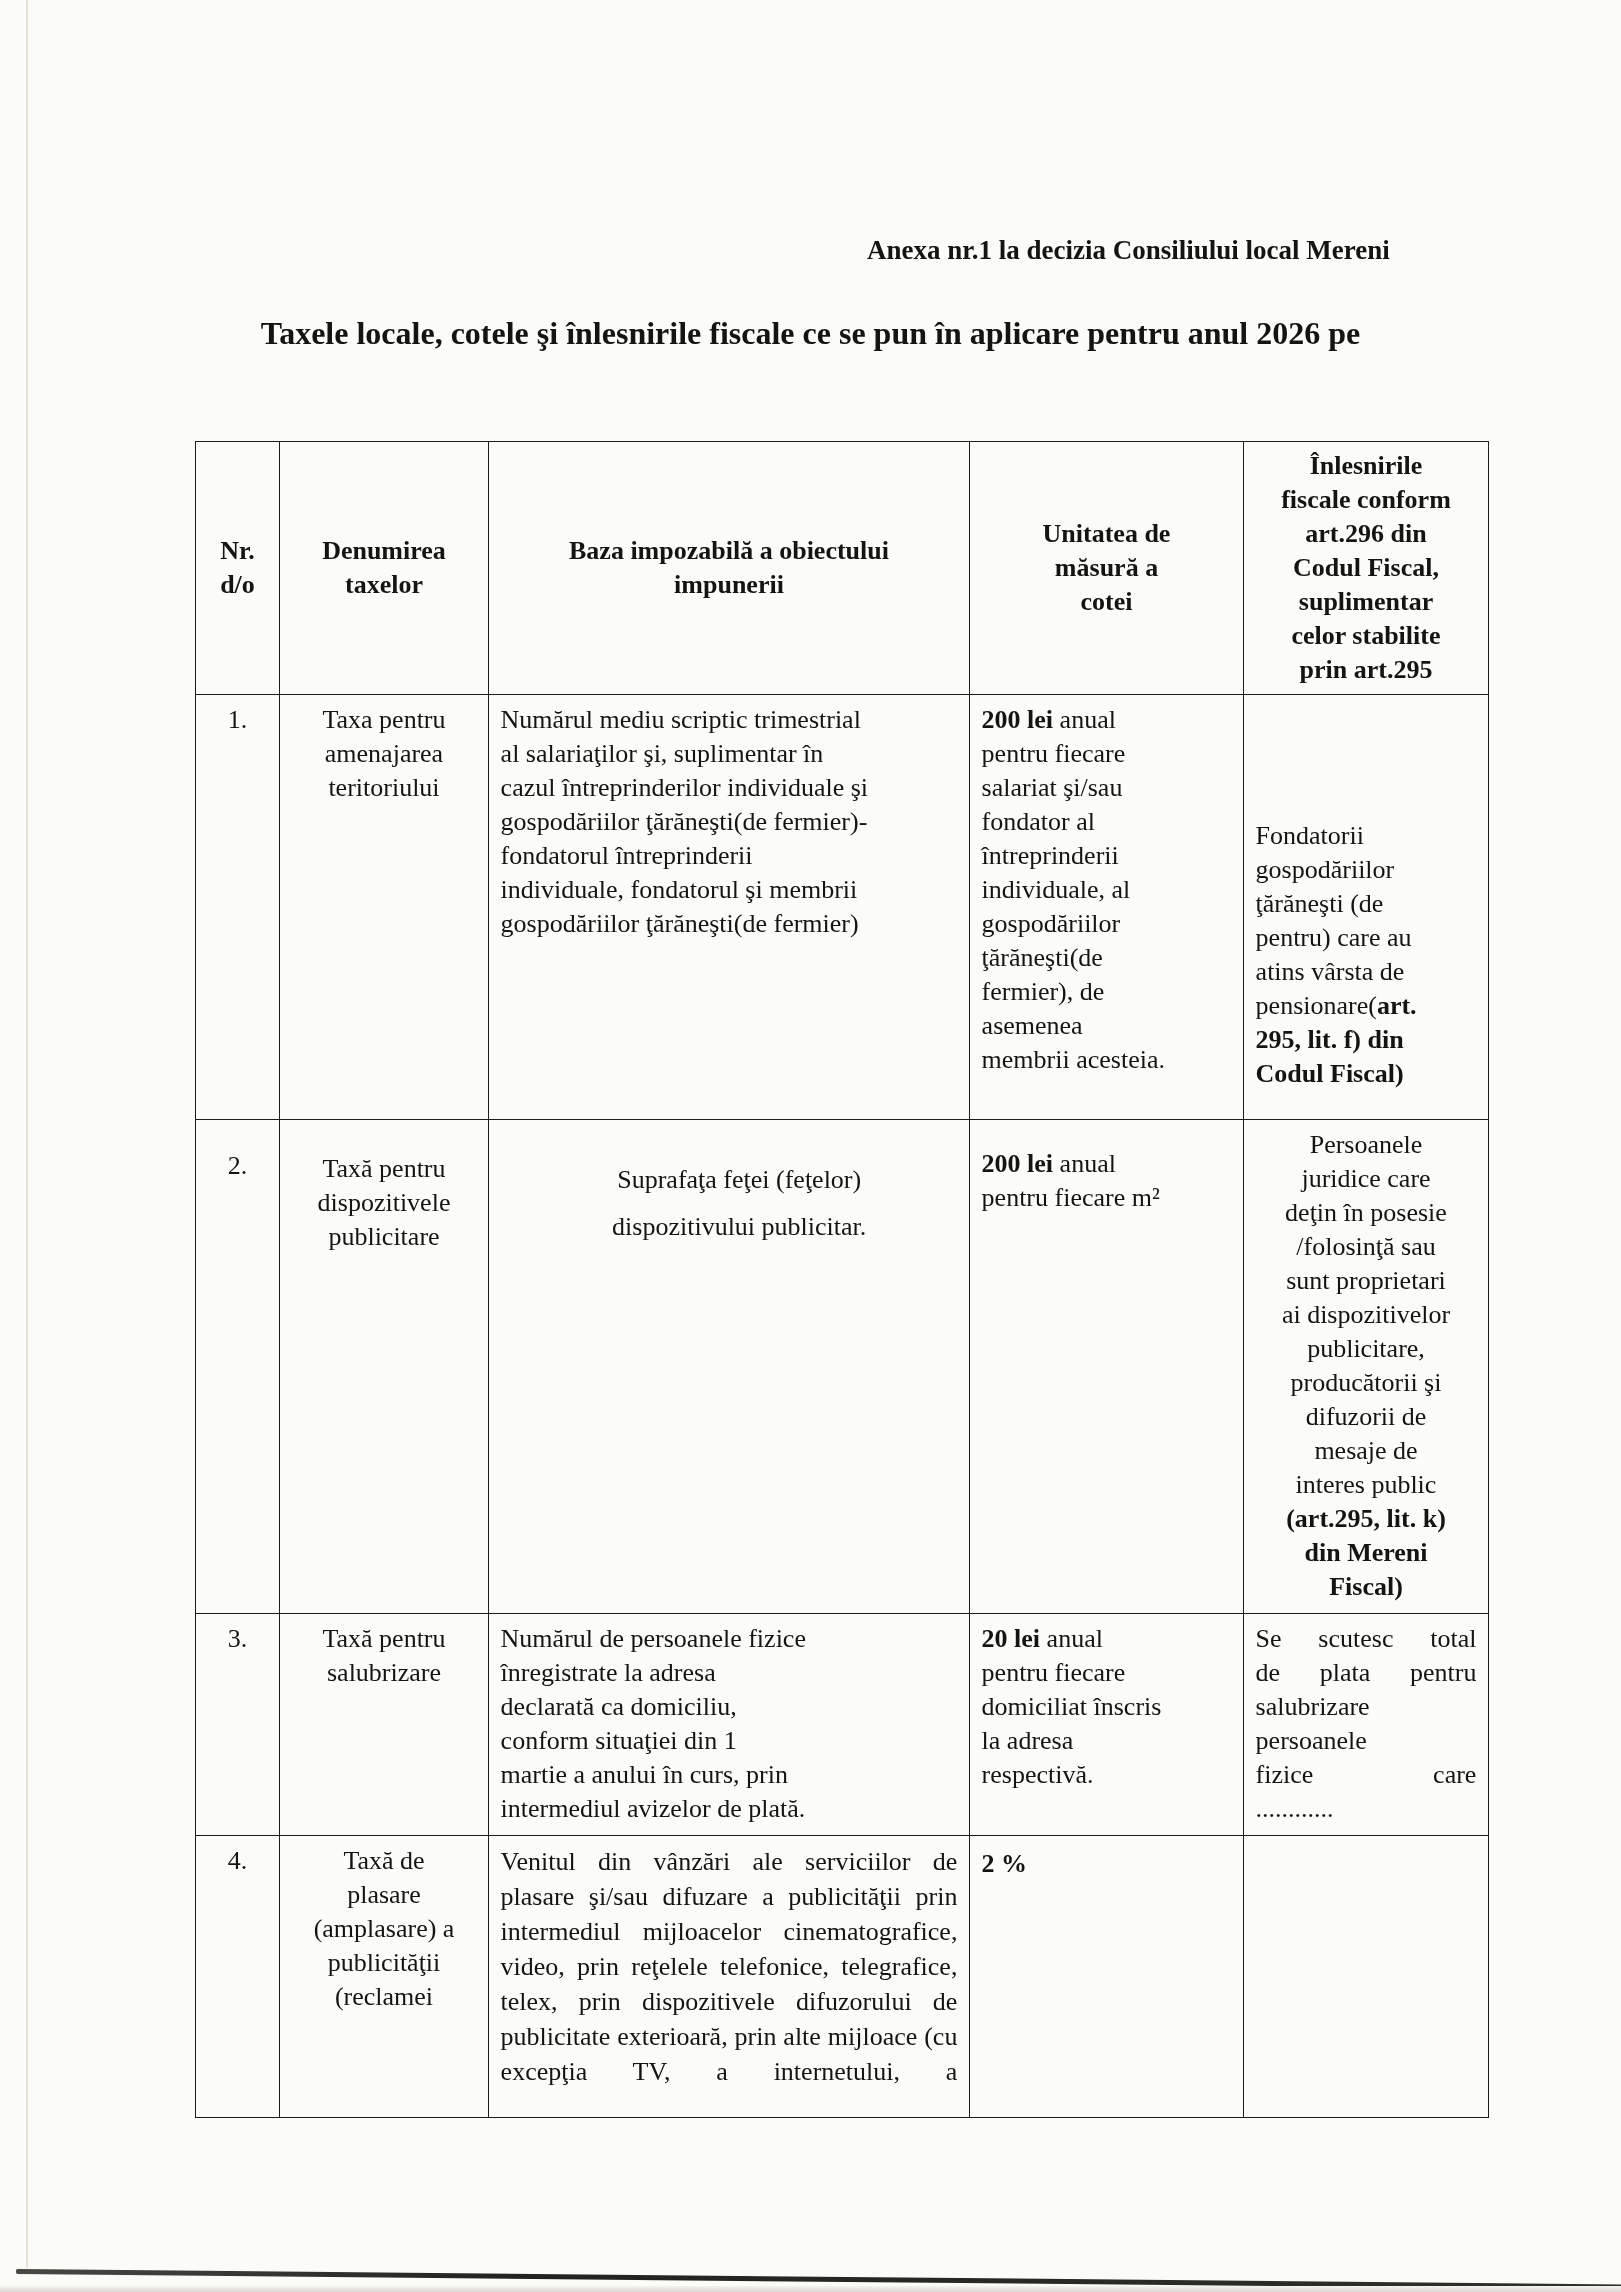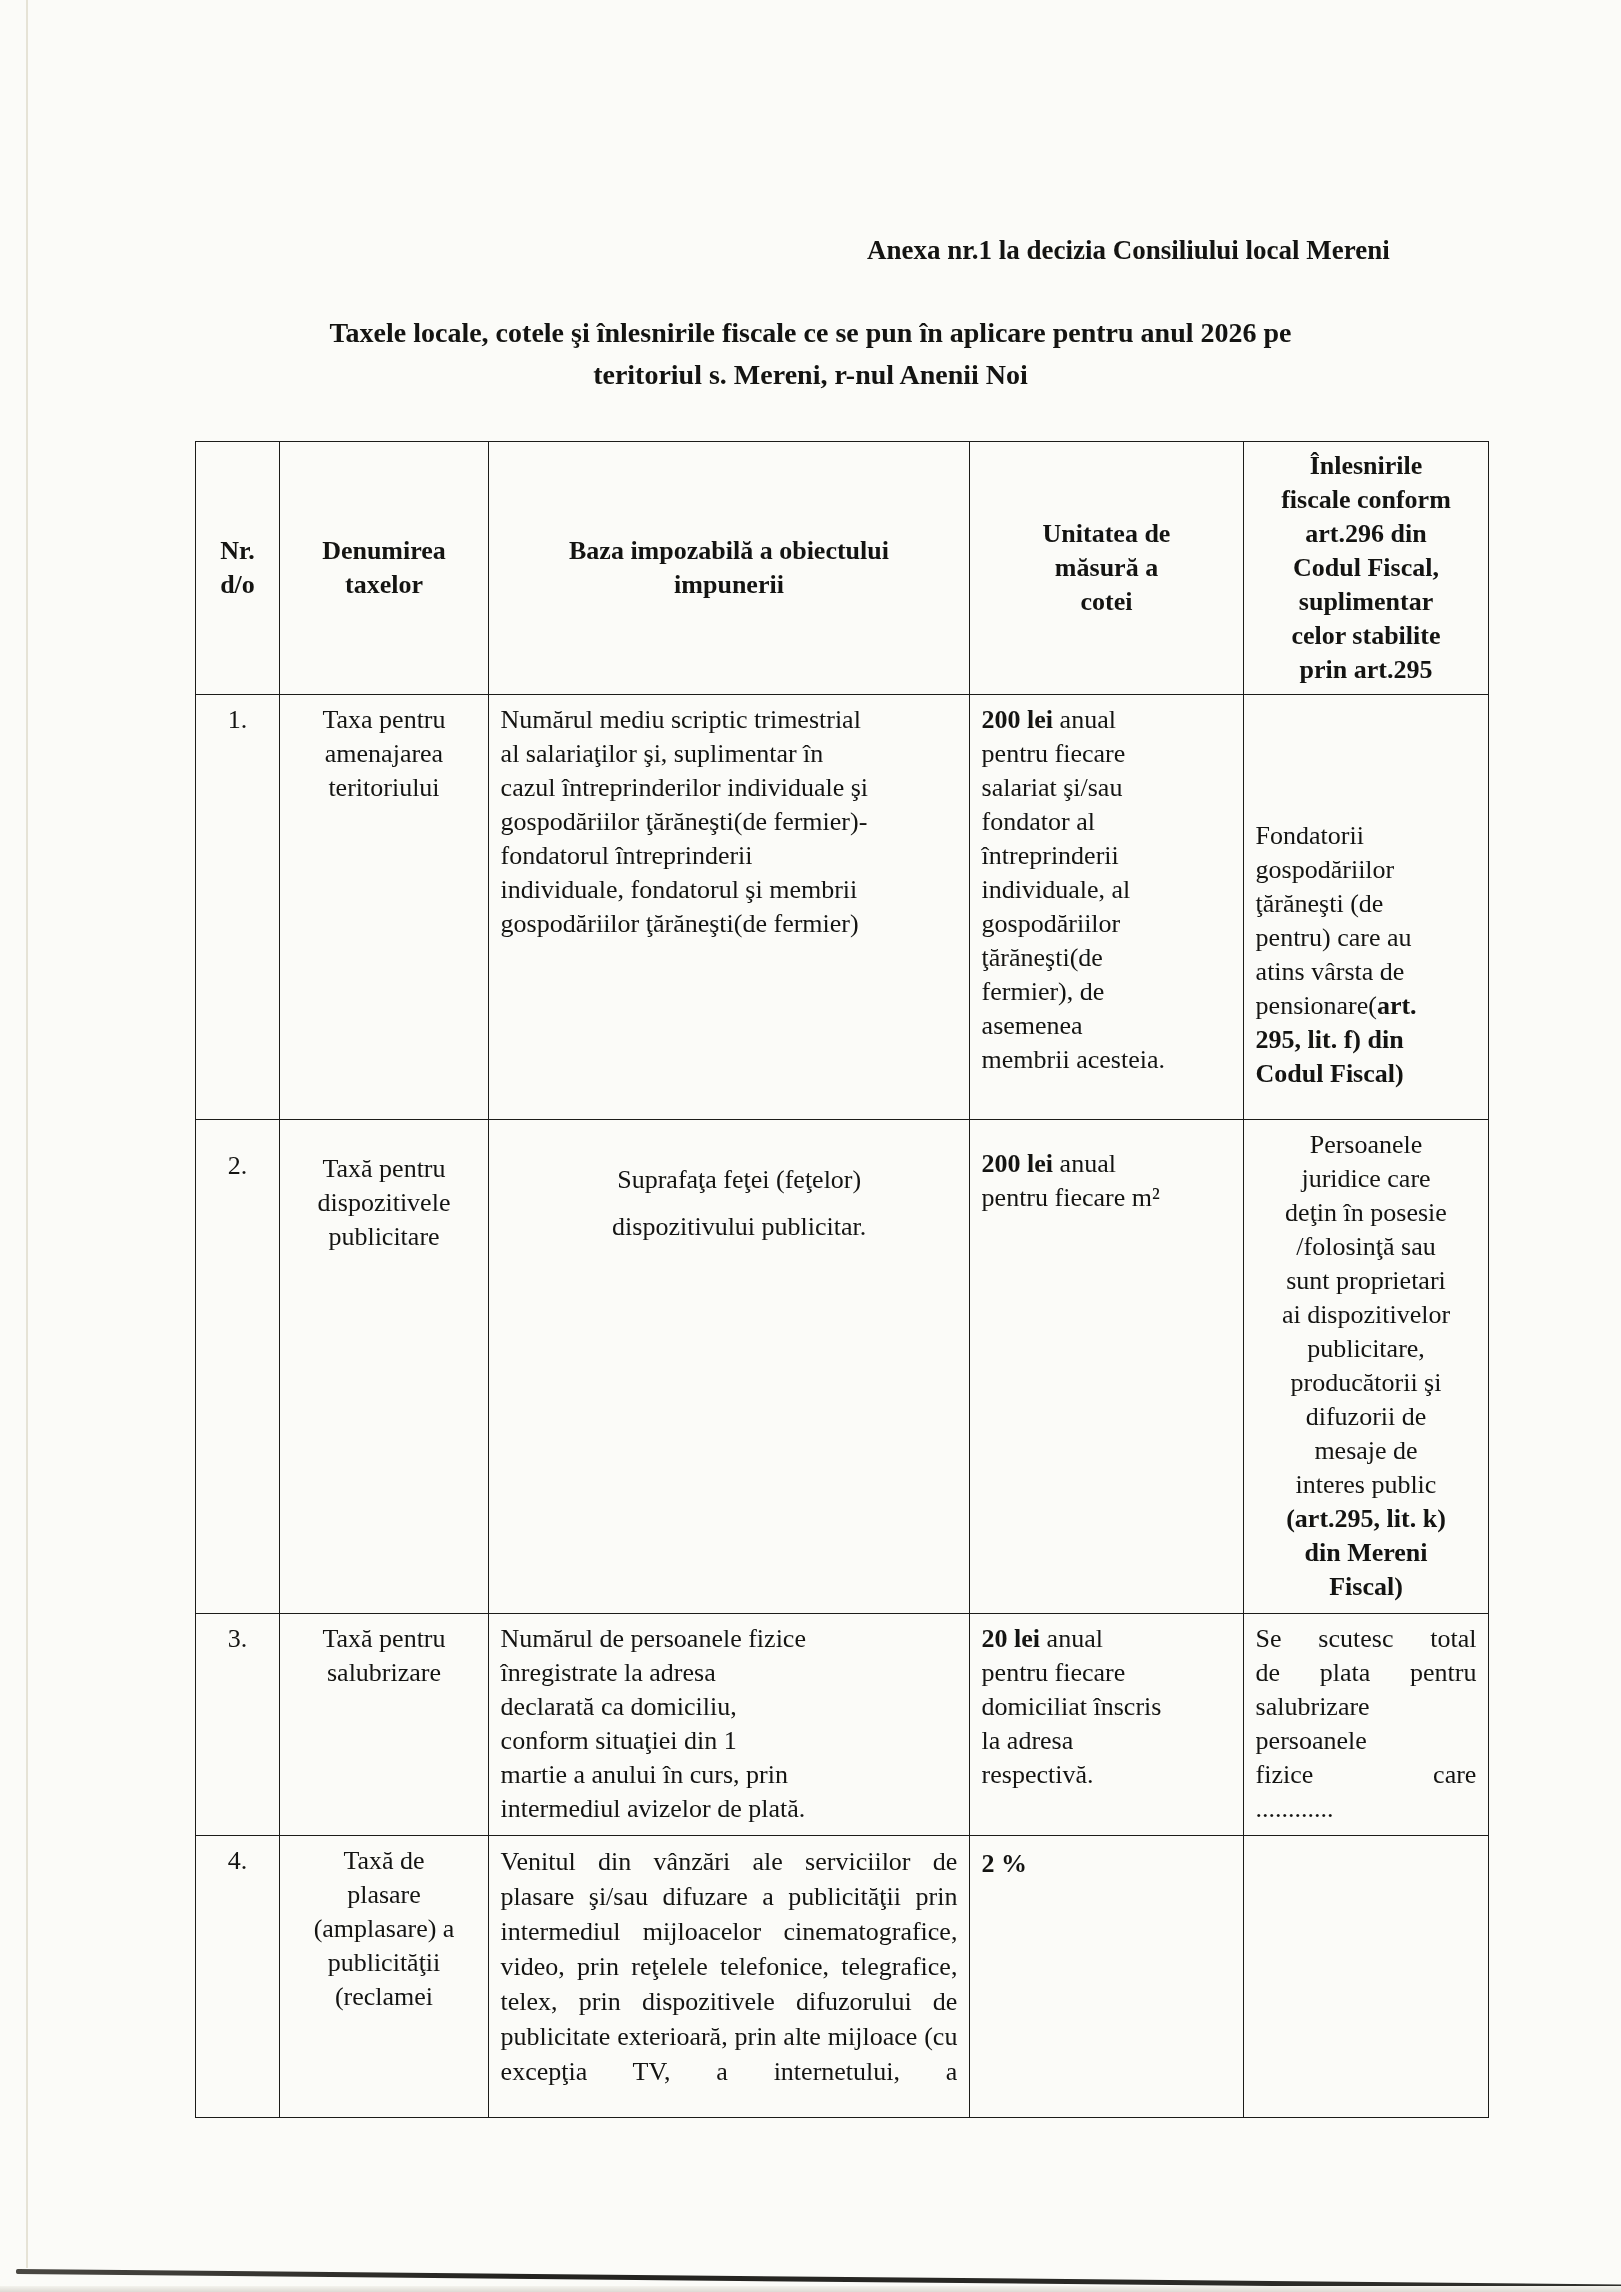--- a/index.html
+++ b/index.html
@@ -28,21 +28,21 @@
     background:linear-gradient(#f4f3ee,#d8d6cf);
   }
 
   .annex-note{
     position:absolute;left:867px;top:190px;
     font-size:27px;font-weight:bold;line-height:40px;
     white-space:pre-line;
   }
   .doc-title{
     position:absolute;left:161px;top:312px;width:1299px;
-    text-align:center;font-size:28px;font-weight:bold;line-height:42px;
+    text-align:center;font-size:32px;font-weight:bold;line-height:42px;
   }
 
   table.tax{
     position:absolute;left:195px;top:441px;
     width:1293px;border-collapse:collapse;table-layout:fixed;
   }
   .tax td,.tax th{
     border:1.8px solid #1c1c1a;
     font-size:26px;line-height:34px;
     padding:7.2px 11.6px;
@@ -85,21 +85,20 @@
 <div class="page">
 
   <div class="scan-left-line"></div>
 
   <div class="annex-note">
     <div>Anexa nr.1 la decizia Consiliului local Mereni</div>
   </div>
 
   <div class="doc-title">
     <div>Taxele locale, cotele şi înlesnirile fiscale ce se pun în aplicare pentru anul 2026 pe</div>
-    <div>teritoriul s. Mereni,  r-nul Anenii Noi</div>
   </div>
 
   <table class="tax">
     <colgroup>
       <col style="width:84px">
       <col style="width:209px">
       <col style="width:481px">
       <col style="width:274px">
       <col style="width:245px">
     </colgroup>

